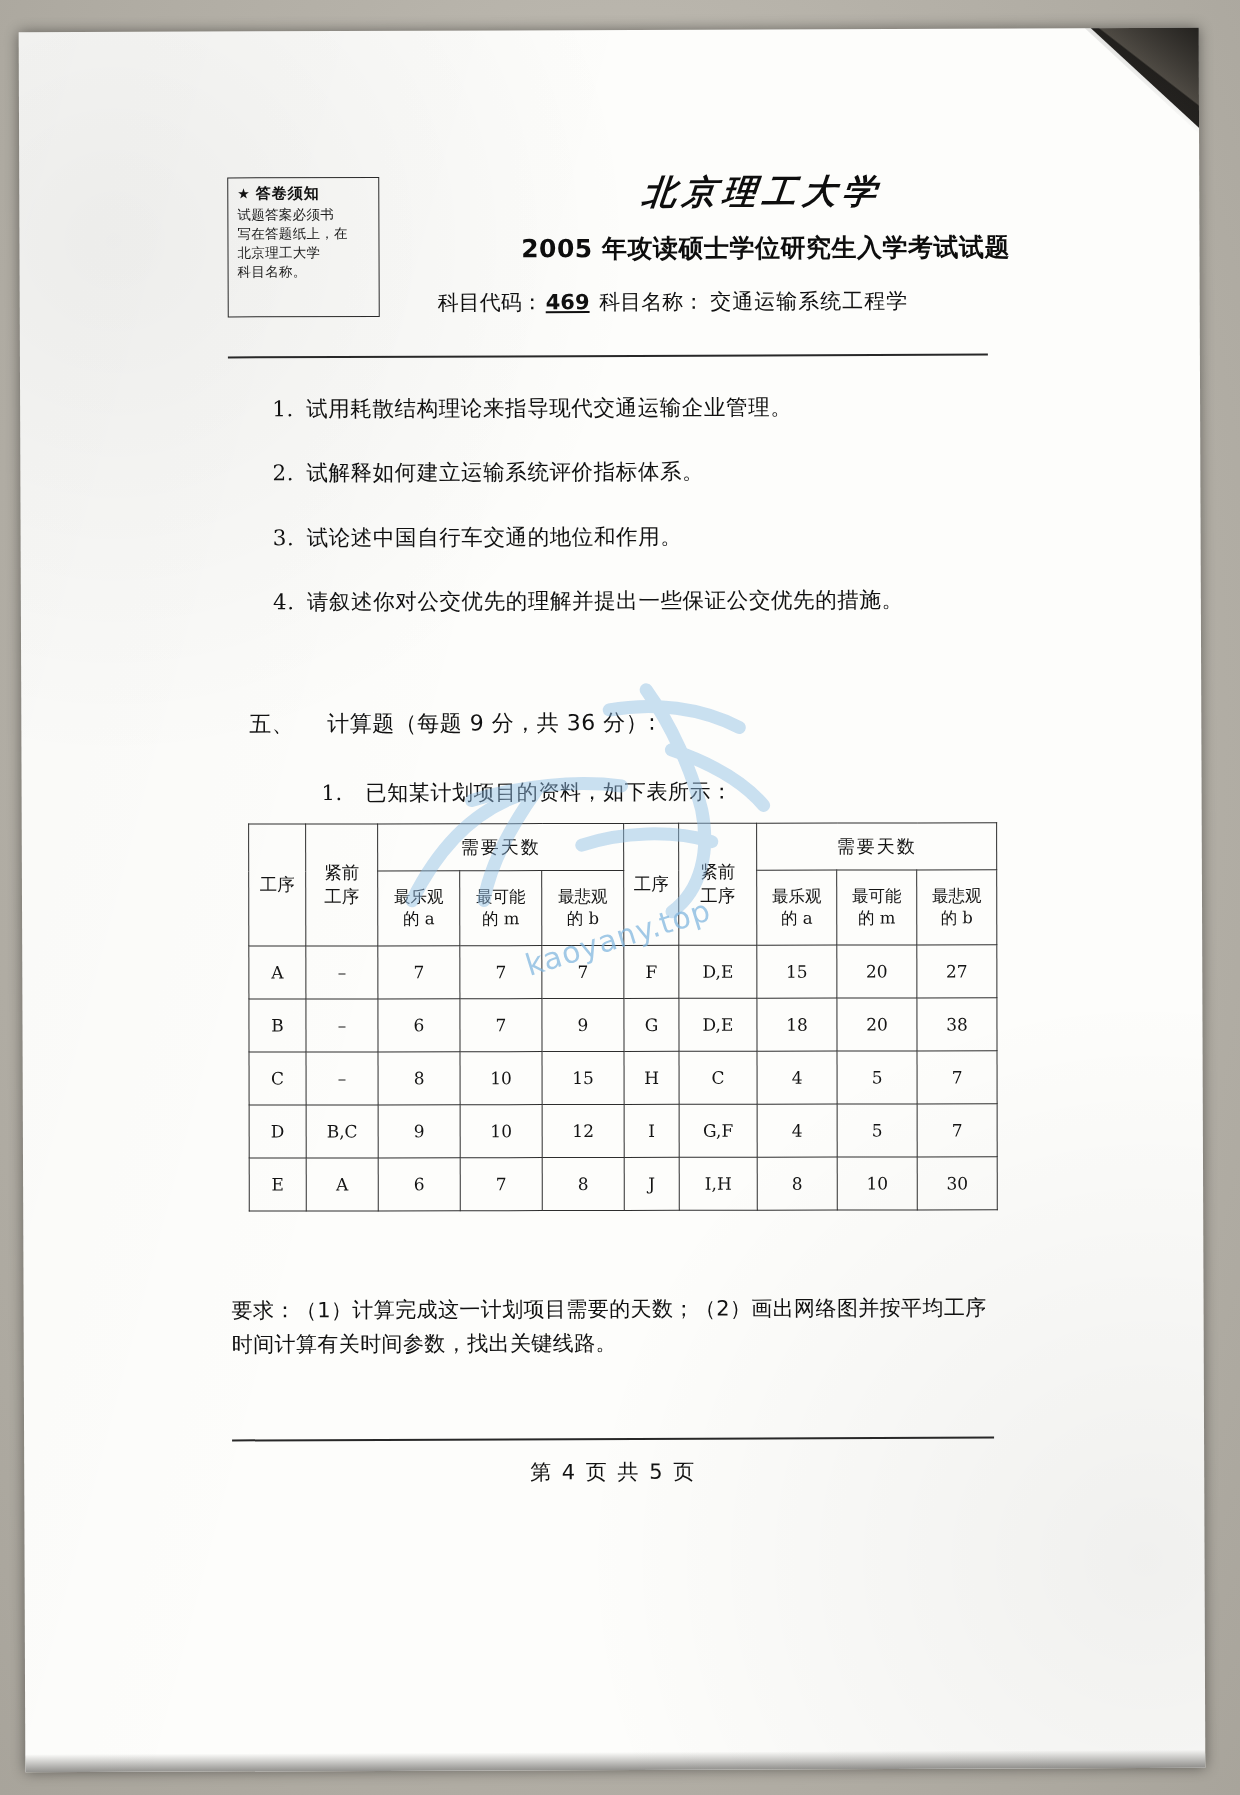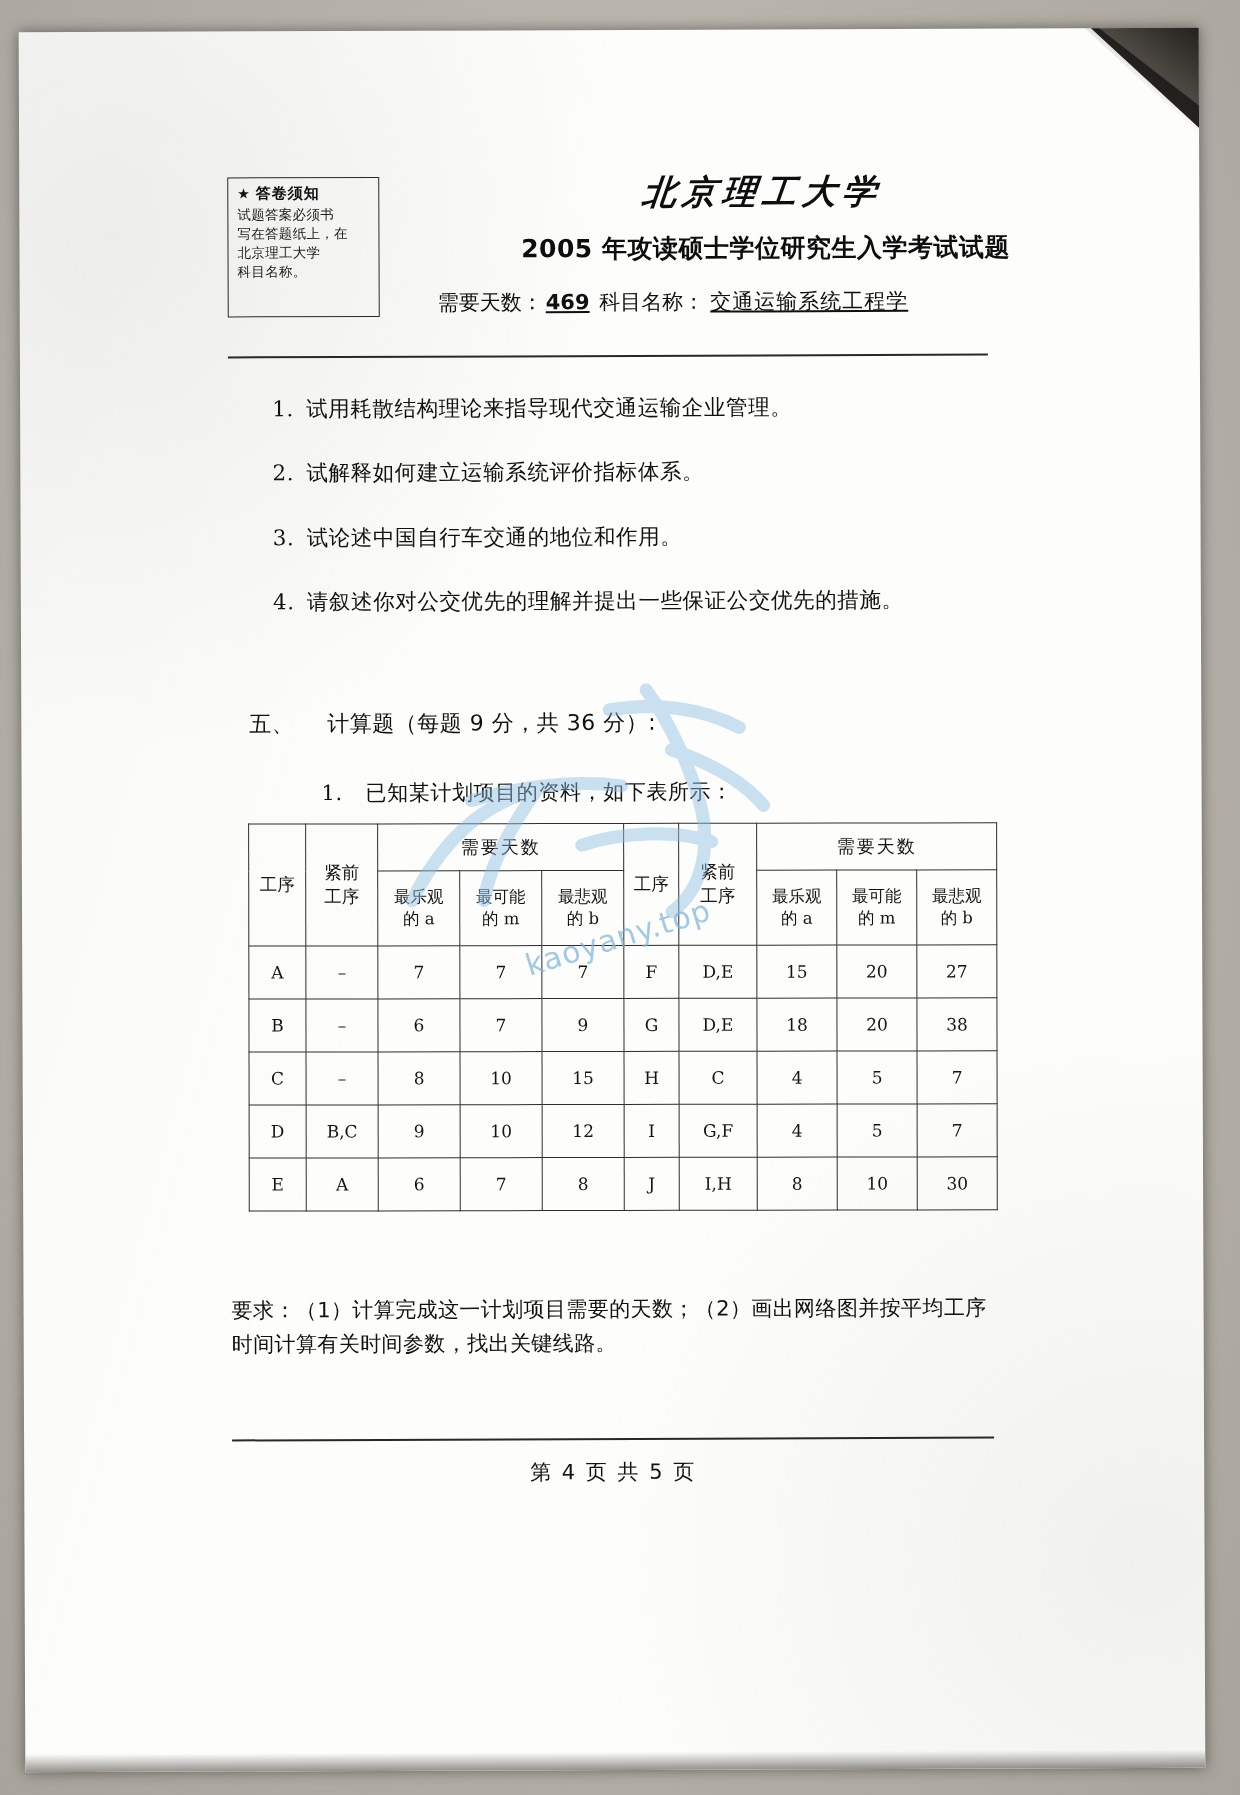--- a/index.html
+++ b/index.html
@@ -97,21 +97,21 @@
     letter-spacing:.5px;color:#0f0f0f;white-space:nowrap;
   }
   #subject-line{
     position:absolute;left:210px;top:118px;width:660px;
     font-size:21px;color:#121212;white-space:nowrap;
   }
   #subject-code{
     text-decoration:underline;font-weight:bold;padding:0 3px;
   }
   #subject-name{
-    text-decoration:underline;padding:0 6px;letter-spacing:1px;
+    padding:0 6px;letter-spacing:1px;
   }
   #header-rule{
     position:absolute;left:208px;top:325px;width:760px;height:0;
     border-top:2.2px solid #2a2a2a;
   }
 
   
   #questions{
     position:absolute;left:252px;top:362px;width:700px;
   }
@@ -215,21 +215,21 @@
           <div>写在答题纸上，在</div>
           <div>北京理工大学</div>
           <div>科目名称。</div>
         </div>
       </div>
 
       <div id="univ-name">北京理工大学</div>
       <div id="exam-title">2005 年攻读硕士学位研究生入学考试试题</div>
 
       <div id="subject-line">
-        <span>需要天数：</span><span id="subject-code">469</span>
+        <span>科目代码：</span><span id="subject-code">469</span>
         <span>科目名称：</span><span id="subject-name">交通运输系统工程学</span>
       </div>
     </div>
 
     <div id="header-rule"></div>
 
     <div id="questions">
       <div class="q-item">
         <span class="q-num">1.</span>
         <span class="q-text cn">试用耗散结构理论来指导现代交通运输企业管理。</span>

